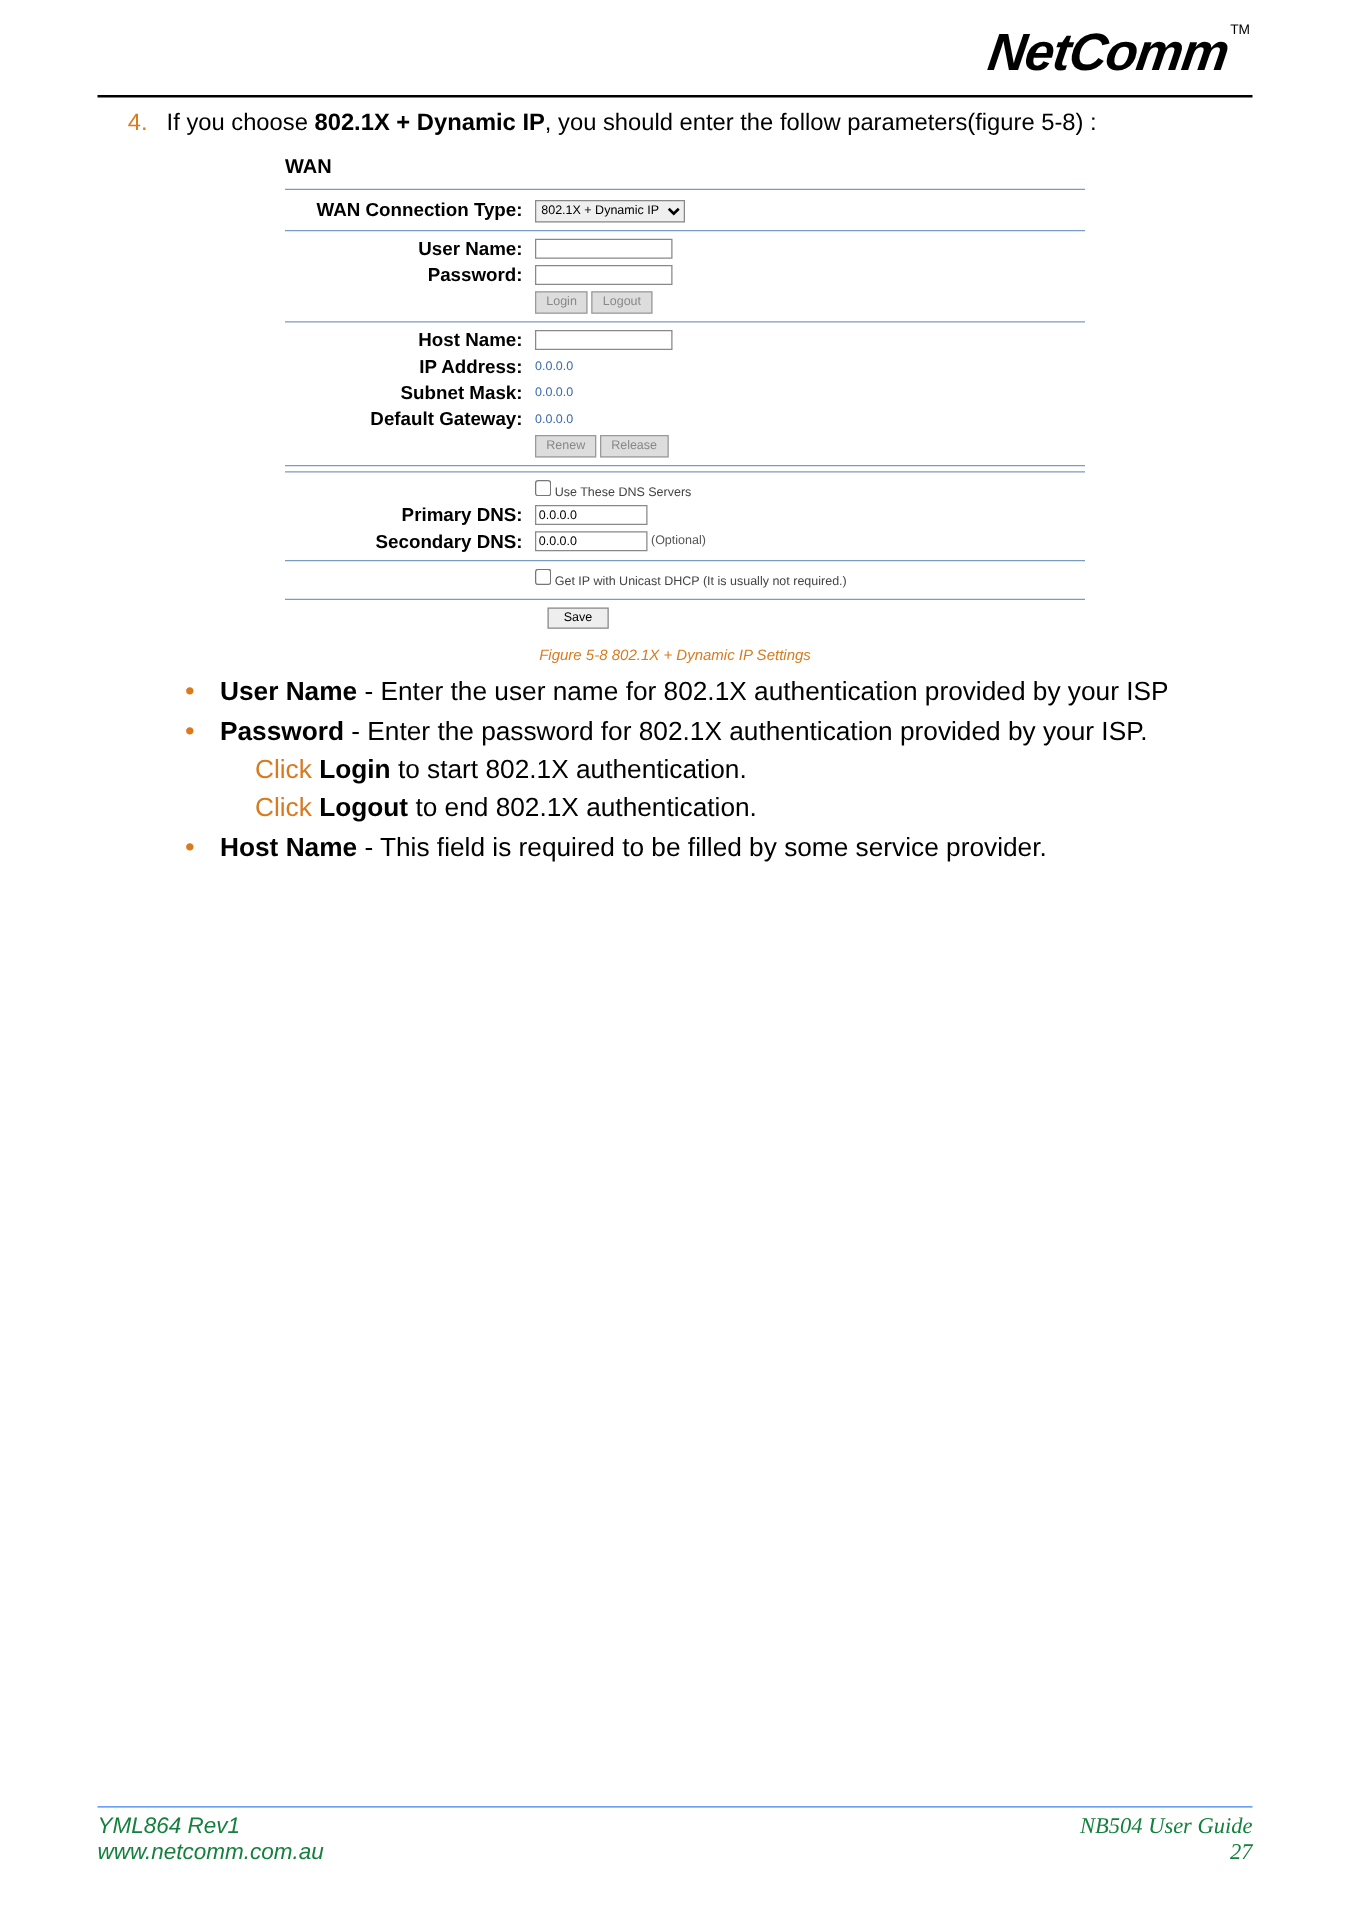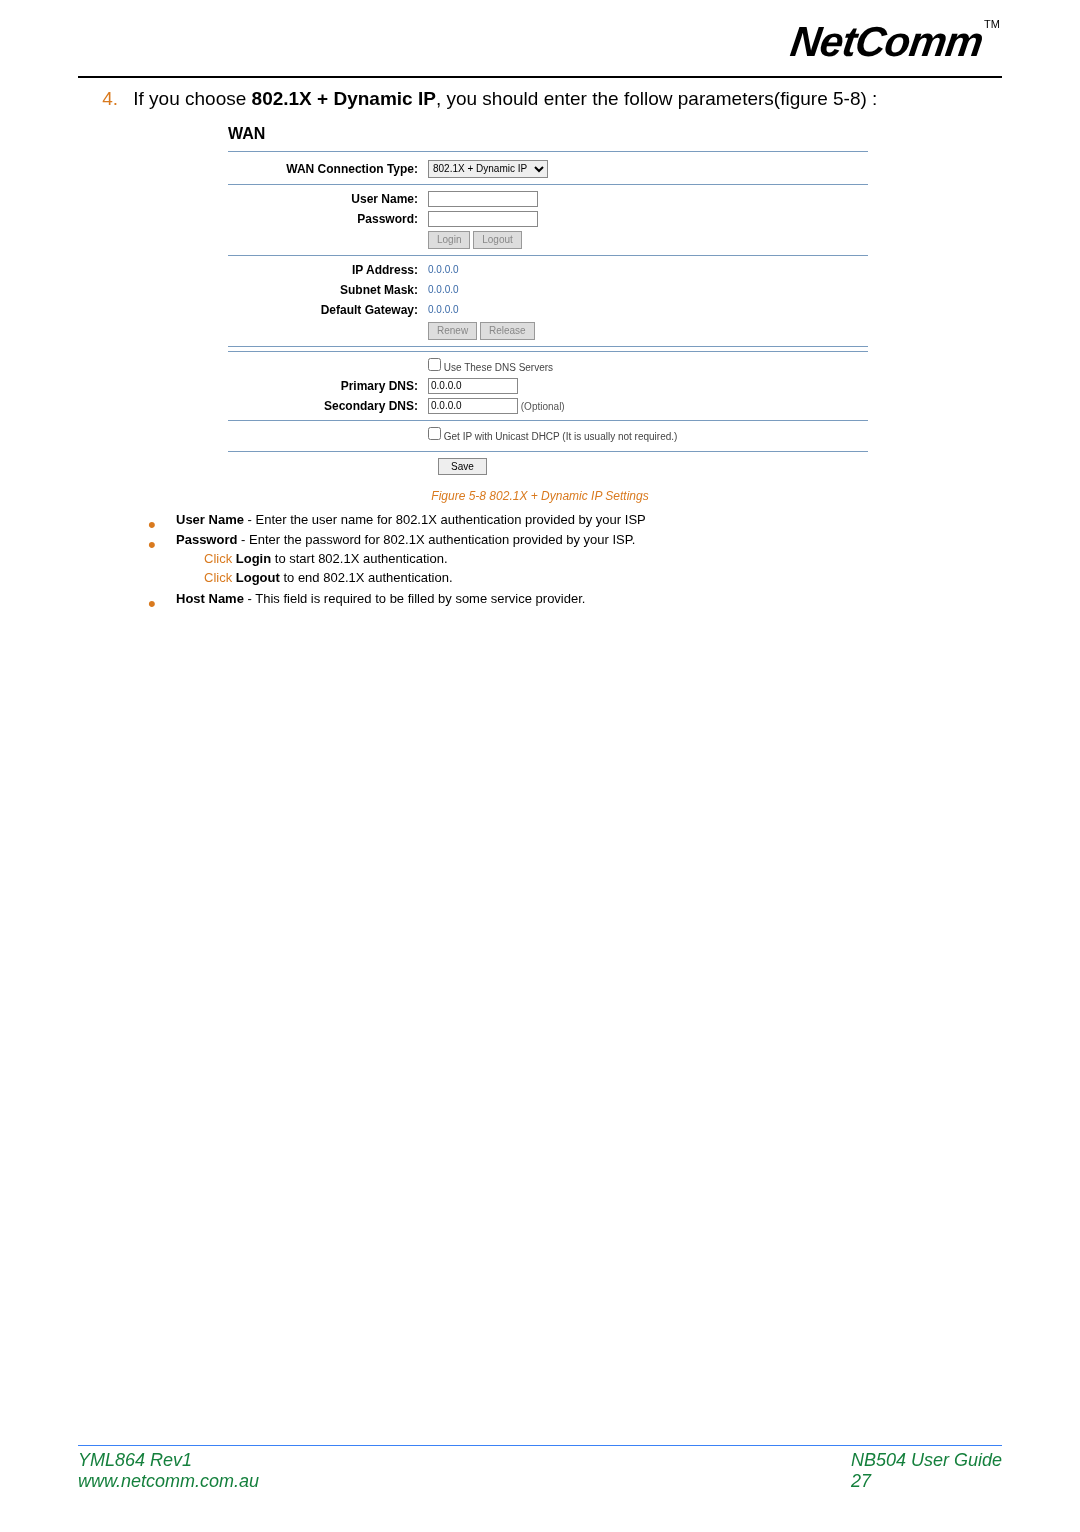--- a/index.html
+++ b/index.html
@@ -83,21 +83,21 @@
     display: flex;
     align-items: center;
     padding: 2px 0;
     min-height: 20px;
   }
   .wan-label {
     width: 200px;
     text-align: right;
     padding-right: 10px;
     font-weight: 700;
-    font-size: 12px;
+    font-size: 15px;
     color: #000;
   }
   .wan-field {
     flex: 1;
     font-size: 10px;
     color: #444;
   }
   .wan-field input[type="text"], .wan-field input[type="password"] {
     font-size: 10px;
     padding: 1px 2px;
@@ -133,21 +133,21 @@
   }
   .caption {
     text-align: center;
     font-style: italic;
     color: #d97a1f;
     font-size: 12px;
     margin: 14px 0 8px 0;
   }
   .bullets {
     margin-left: 70px;
-    font-size: 13px;
+    font-size: 21px;
     line-height: 1.45;
   }
   .bullets li {
     list-style: none;
     position: relative;
     padding-left: 28px;
     margin-bottom: 2px;
   }
   .bullets li::before {
     content: "•";
@@ -167,21 +167,21 @@
     left: 78px;
     right: 78px;
     border-top: 1px solid #3b82f6;
     padding-top: 4px;
     display: flex;
     justify-content: space-between;
     font-style: italic;
     color: #15803d;
     font-size: 18px;
   }
-  .footer .right { text-align: left; }
+  .footer .right { text-align: right; font-family: Liberation Serif, serif; }
   .hint { color: #555; }
 </style>
 </head>
 <body>
 
 <div class="page">
   <div class="header">
     <span class="logo-text">NetComm</span><span class="logo-tm">TM</span>
   </div>
   <div class="rule"></div>
@@ -213,20 +213,24 @@
           <div class="wan-field"><input type="password" style="width: 110px;" value=""></div>
         </div>
         <div class="wan-row">
           <div class="wan-label"></div>
           <div class="wan-field">
             <button class="btn-gray">Login</button>
             <button class="btn-gray">Logout</button>
           </div>
         </div>
         <div class="sep"></div>
+        <div class="wan-row">
+          <div class="wan-label">Host Name:</div>
+          <div class="wan-field"><input type="text" style="width: 110px;" value=""></div>
+        </div>
         <div class="wan-row">
           <div class="wan-label">IP Address:</div>
           <div class="wan-field blue">0.0.0.0</div>
         </div>
         <div class="wan-row">
           <div class="wan-label">Subnet Mask:</div>
           <div class="wan-field blue">0.0.0.0</div>
         </div>
         <div class="wan-row">
           <div class="wan-label">Default Gateway:</div>

